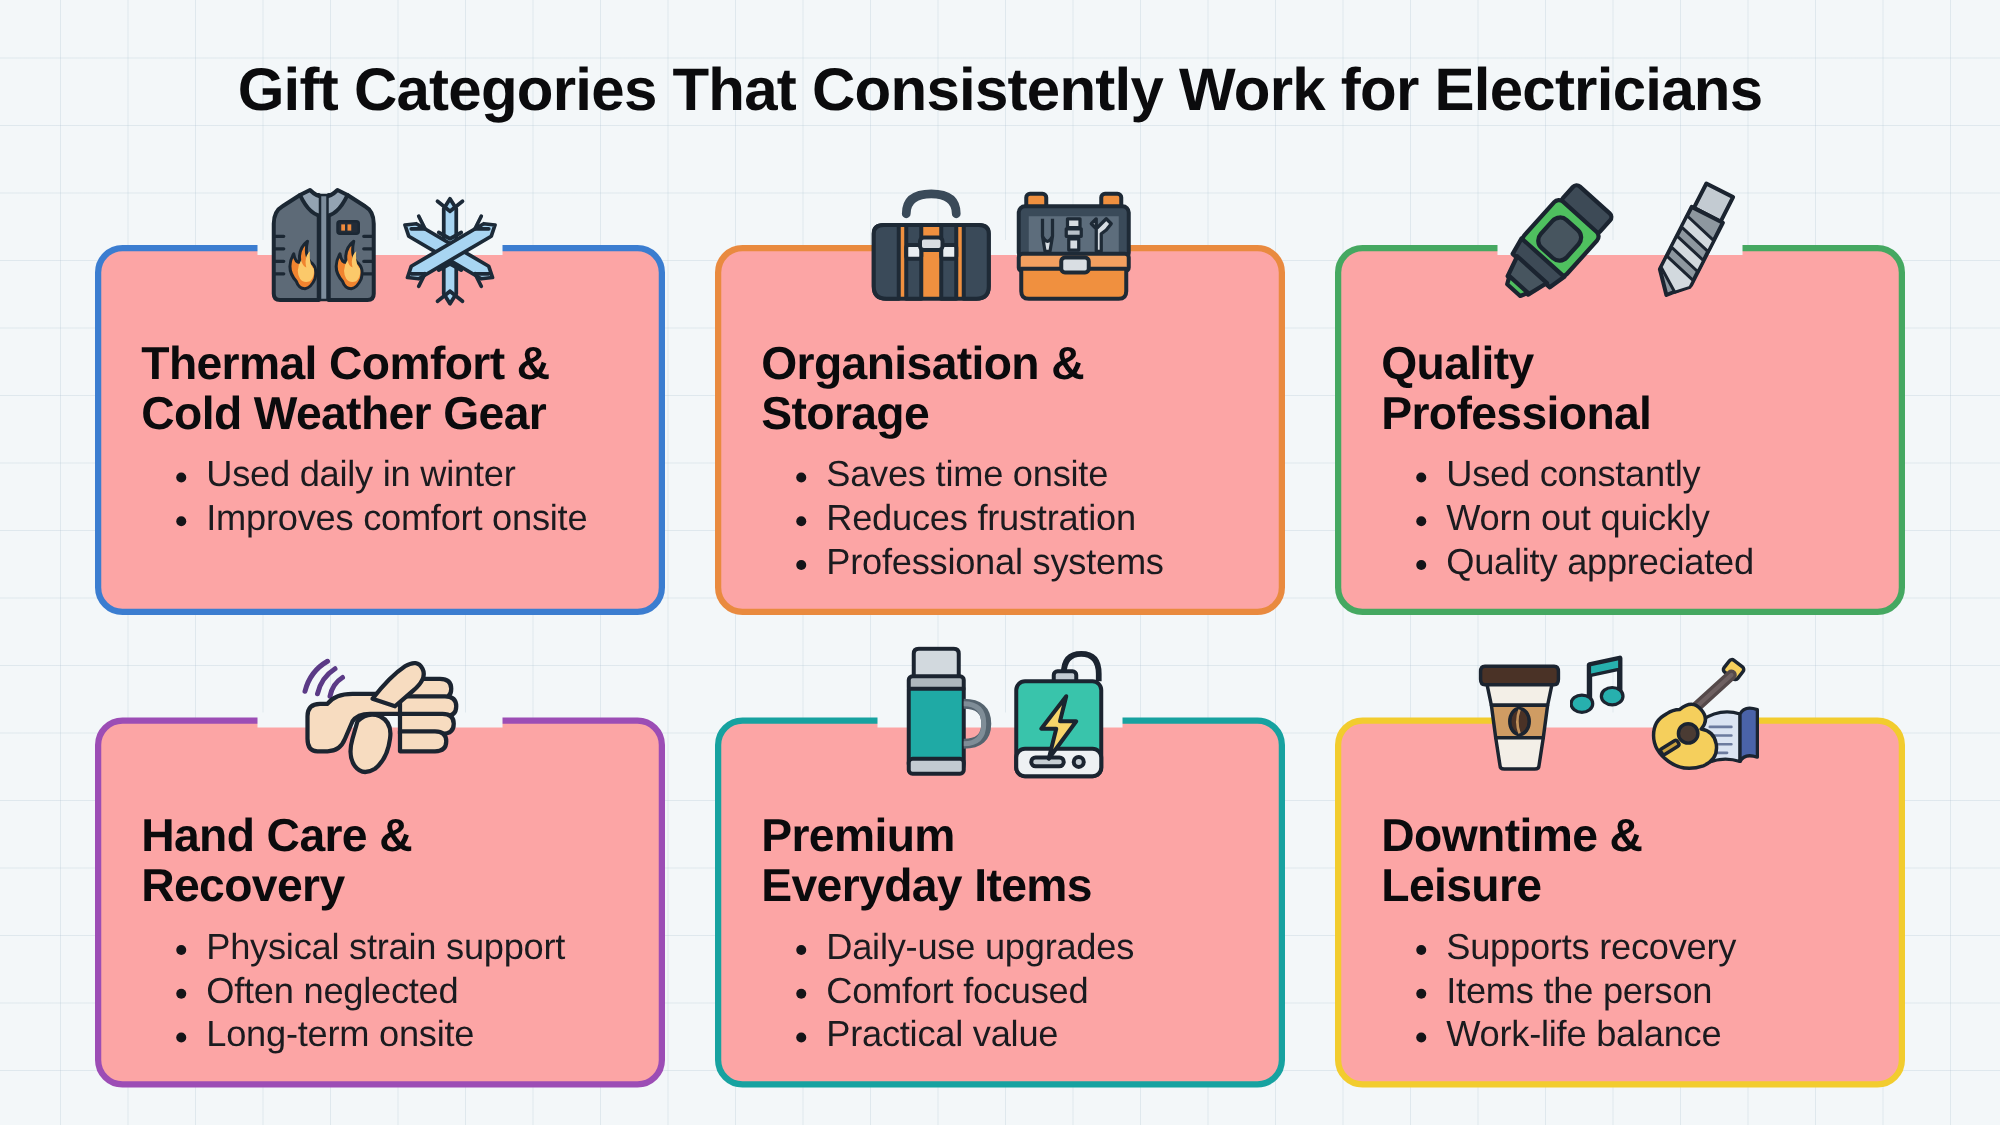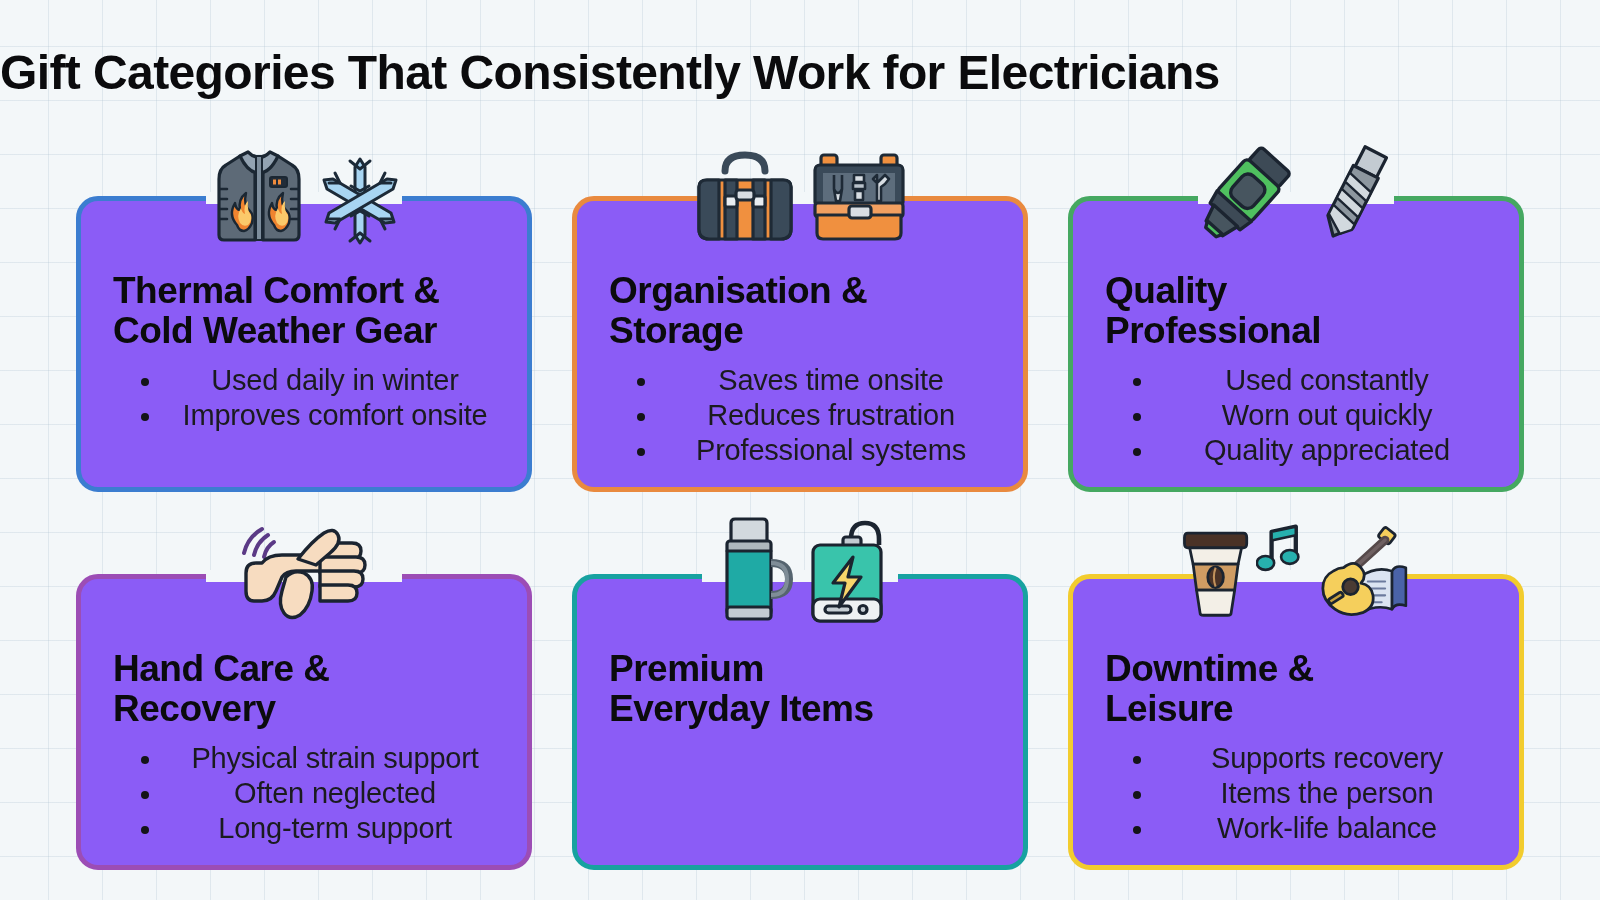--- a/index.html
+++ b/index.html
@@ -27,20 +27,21 @@
     width: 1600px;
     height: 900px;
   }
 
   
   .title {
     position: absolute;
     top: 48px;
     left: 0;
     width: 1600px;
+    text-align: center;
     font-size: 48px;
     font-weight: 700;
     letter-spacing: -0.6px;
     color: #0b0b0d;
     line-height: 1.05;
     white-space: nowrap;
   }
 
   
   .grid {
@@ -50,21 +51,21 @@
     width: 1448px;
     display: grid;
     grid-template-columns: repeat(3, 456px);
     grid-template-rows: 296px 296px;
     column-gap: 40px;
     row-gap: 82px;
   }
 
   .card {
     position: relative;
-    background: #8b5cf6;
+    background: #fca5a5;
     border-radius: 22px;
     border: 5px solid var(--accent);
     padding: 70px 22px 18px 32px;
   }
 
   
   .card::before {
     content: "";
     position: absolute;
     top: -9px;
@@ -96,21 +97,20 @@
     line-height: 1.08;
     letter-spacing: -0.5px;
     color: #0b0b0d;
     margin-bottom: 12px;
     white-space: pre-line;
   }
 
   .bullets {
     list-style: none;
     margin-left: 26px;
-    text-align: center;
   }
 
   .bullets li {
     position: relative;
     font-size: 29px;
     line-height: 1.21;
     color: #1b1b1f;
     padding-left: 26px;
     letter-spacing: -0.2px;
   }
@@ -285,21 +285,21 @@
             <path d="M74 42 Q88 24 100 16 Q110 10 114 18 Q118 26 106 36 L92 48 Z" fill="#f7dcc0"></path>
             <path d="M62 60 Q70 52 80 56 Q90 61 88 74 Q86 90 76 98 Q66 104 60 96 Q54 88 58 74 Z" fill="#f7dcc0"></path>
           </g>
         </svg>
       </div>
       <div class="card-title">Hand Care &amp;
 Recovery</div>
       <ul class="bullets">
         <li>Physical strain support</li>
         <li>Often neglected</li>
-        <li>Long-term support</li>
+        <li>Long-term onsite</li>
       </ul>
     </div>
 
     <div class="card" style="--accent:#17a2a0">
       <div class="card-icons">
 
         <svg class="icon-svg" width="88" height="108" viewBox="0 0 88 108">
           <g stroke="#1b2430" stroke-width="3.2" stroke-linejoin="round">
             <path d="M24 6 Q24 2 28 2 L56 2 Q60 2 60 6 L60 26 L24 26 Z" fill="#d2d9de"></path>
             <rect x="20" y="24" width="44" height="12" rx="3" fill="#aeb7bd"></rect>
@@ -317,20 +317,25 @@
             <rect x="12" y="28" width="68" height="76" rx="7" fill="#39c4ab"></rect>
             <rect x="12" y="82" width="68" height="22" rx="7" fill="#eef1f3"></rect>
             <rect x="24" y="89" width="26" height="7" rx="3.5" fill="#c6ced4"></rect>
             <circle cx="62" cy="92.5" r="4" fill="#c6ced4"></circle>
             <path d="M52 40 L32 66 L44 66 L38 90 L60 60 L47 60 Z" fill="#f7d56a"></path>
           </g>
         </svg>
       </div>
       <div class="card-title">Premium
 Everyday Items</div>
+      <ul class="bullets">
+        <li>Daily-use upgrades</li>
+        <li>Comfort focused</li>
+        <li>Practical value</li>
+      </ul>
     </div>
 
     <div class="card" style="--accent:#f2cc2e">
       <div class="card-icons">
 
         <svg class="icon-svg" width="80" height="106" viewBox="0 0 80 106">
           <g stroke="#1b2430" stroke-width="3.2" stroke-linejoin="round">
             <path d="M8 8 L72 8 Q76 8 76 13 L76 20 Q76 25 72 25 L8 25 Q4 25 4 20 L4 13 Q4 8 8 8 Z" fill="#4a3226"></path>
             <path d="M10 25 L70 25 L66 44 L14 44 Z" fill="#f3efe7"></path>
             <path d="M14 44 L66 44 L62 74 L18 74 Z" fill="#cf9c63"></path>

